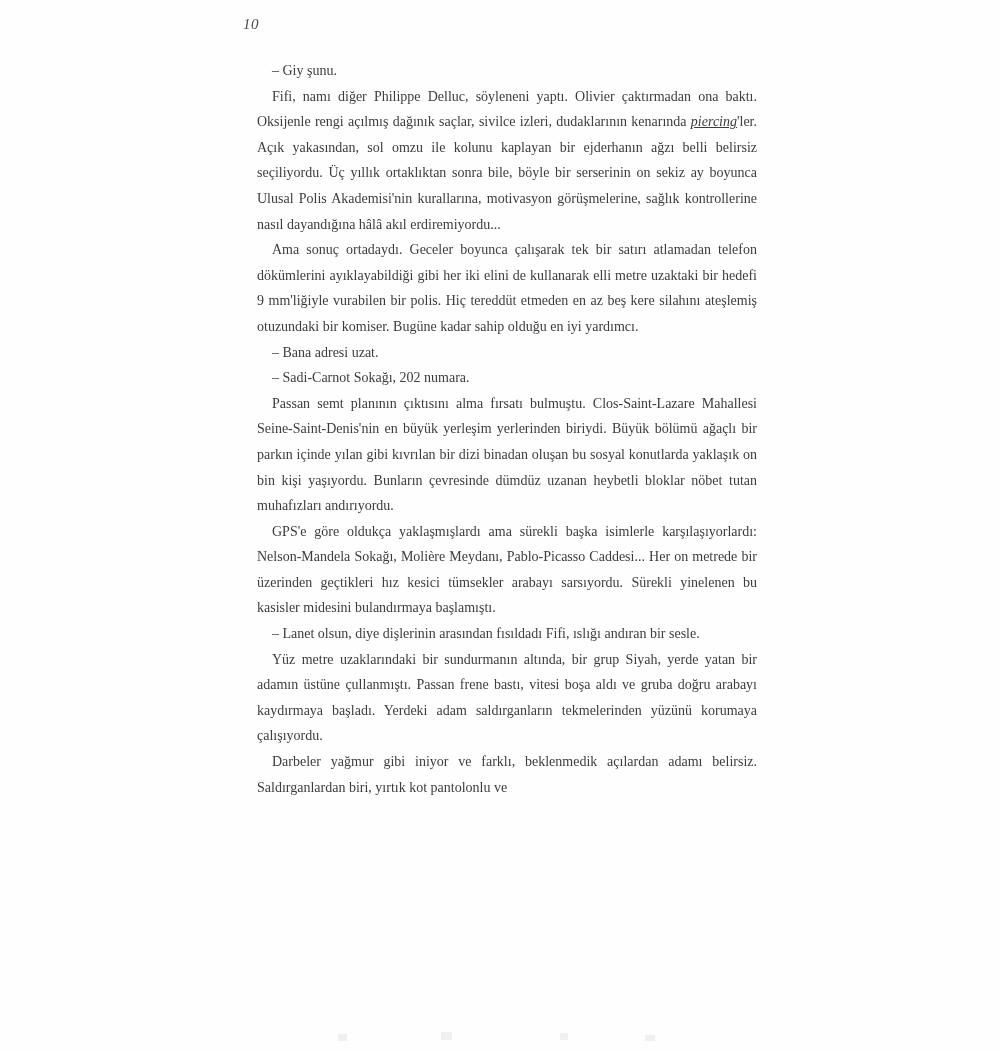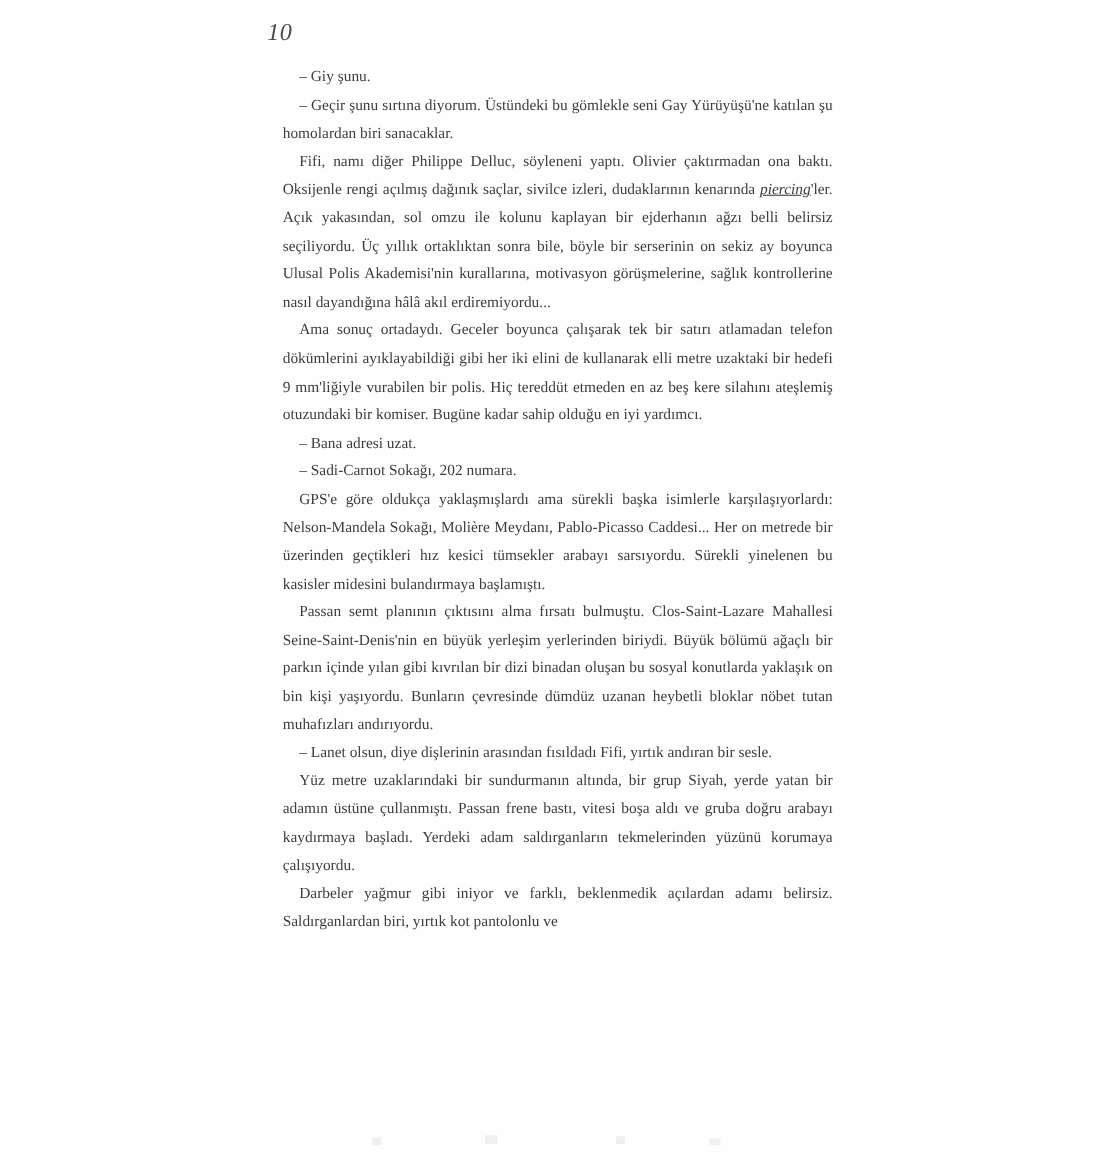--- a/index.html
+++ b/index.html
@@ -20,21 +20,21 @@
     color: #3c3c3c;
     -webkit-font-smoothing: antialiased;
   }
 
   
   .folio {
     position: absolute;
     left: 243px;
     top: 16px;
     font-style: italic;
-    font-size: 22px;
+    font-size: 15px;
     letter-spacing: 0.4px;
     color: #4a4a4a;
   }
 
   
   .textblock {
     position: absolute;
     left: 257px;
     top: 58px;
     width: 500px;
@@ -93,36 +93,35 @@
 
 <div class="page">
 
   <div class="folio">10</div>
 
   <div class="textblock">
 
     <p class="dialogue">– Giy şunu.</p>
 
 
-    <p class="dialogue">– Geçir şunu sırtına diyorum. Üstündeki bu gömlekle seni Gay Yürüyüşü'ne katılan şu homolardan biri sanacaklar.</p>
 
     <p><span>Fifi, namı diğer Philippe Delluc, söyleneni yaptı. Olivier çaktırmadan ona baktı. Oksijenle rengi açılmış dağınık saçlar, sivilce izleri, dudaklarının kenarında </span><em>piercing</em><span>'ler. Açık yakasından, sol omzu ile kolunu kaplayan bir ejderhanın ağzı belli belirsiz seçiliyordu. Üç yıllık ortaklıktan sonra bile, böyle bir serserinin on sekiz ay boyunca Ulusal Polis Akademisi'nin kurallarına, motivasyon görüşmelerine, sağlık kontrollerine nasıl dayandığına hâlâ akıl erdiremiyordu...</span></p>
 
     <p>Ama sonuç ortadaydı. Geceler boyunca çalışarak tek bir satırı atlamadan telefon dökümlerini ayıklayabildiği gibi her iki elini de kullanarak elli metre uzaktaki bir hedefi 9 mm'liğiyle vurabilen bir polis. Hiç tereddüt etmeden en az beş kere silahını ateşlemiş otuzundaki bir komiser. Bugüne kadar sahip olduğu en iyi yardımcı.</p>
 
     <p class="dialogue">– Bana adresi uzat.</p>
 
 
     <p class="dialogue">– Sadi-Carnot Sokağı, 202 numara.</p>
 
+    <p>Passan semt planının çıktısını alma fırsatı bulmuştu. Clos-Saint-Lazare Mahallesi Seine-Saint-Denis'nin en büyük yerleşim yerlerinden biriydi. Büyük bölümü ağaçlı bir parkın içinde yılan gibi kıvrılan bir dizi binadan oluşan bu sosyal konutlarda yaklaşık on bin kişi yaşıyordu. Bunların çevresinde dümdüz uzanan heybetli bloklar nöbet tutan muhafızları andırıyordu.</p>
+
     <p>GPS'e göre oldukça yaklaşmışlardı ama sürekli başka isimlerle karşılaşıyorlardı: Nelson-Mandela Sokağı, Molière Meydanı, Pablo-Picasso Caddesi... Her on metrede bir üzerinden geçtikleri hız kesici tümsekler arabayı sarsıyordu. Sürekli yinelenen bu kasisler midesini bulandırmaya başlamıştı.</p>
 
-    <p>Passan semt planının çıktısını alma fırsatı bulmuştu. Clos-Saint-Lazare Mahallesi Seine-Saint-Denis'nin en büyük yerleşim yerlerinden biriydi. Büyük bölümü ağaçlı bir parkın içinde yılan gibi kıvrılan bir dizi binadan oluşan bu sosyal konutlarda yaklaşık on bin kişi yaşıyordu. Bunların çevresinde dümdüz uzanan heybetli bloklar nöbet tutan muhafızları andırıyordu.</p>
-
-    <p class="dialogue">– Lanet olsun, diye dişlerinin arasından fısıldadı Fifi, yırtık andıran bir sesle.</p>
+    <p class="dialogue">– Lanet olsun, diye dişlerinin arasından fısıldadı Fifi, ıslığı andıran bir sesle.</p>
 
     <p>Yüz metre uzaklarındaki bir sundurmanın altında, bir grup Siyah, yerde yatan bir adamın üstüne çullanmıştı. Passan frene bastı, vitesi boşa aldı ve gruba doğru arabayı kaydırmaya başladı. Yerdeki adam saldırganların tekmelerinden yüzünü korumaya çalışıyordu.</p>
 
     <p class="continues">Darbeler yağmur gibi iniyor ve farklı, beklenmedik açılardan adamı belirsiz. Saldırganlardan biri, yırtık kot pantolonlu ve</p>
 
   </div>
 
   <div class="scan-speckle">
     <i class="sp1"></i>
     <i class="sp2"></i>

